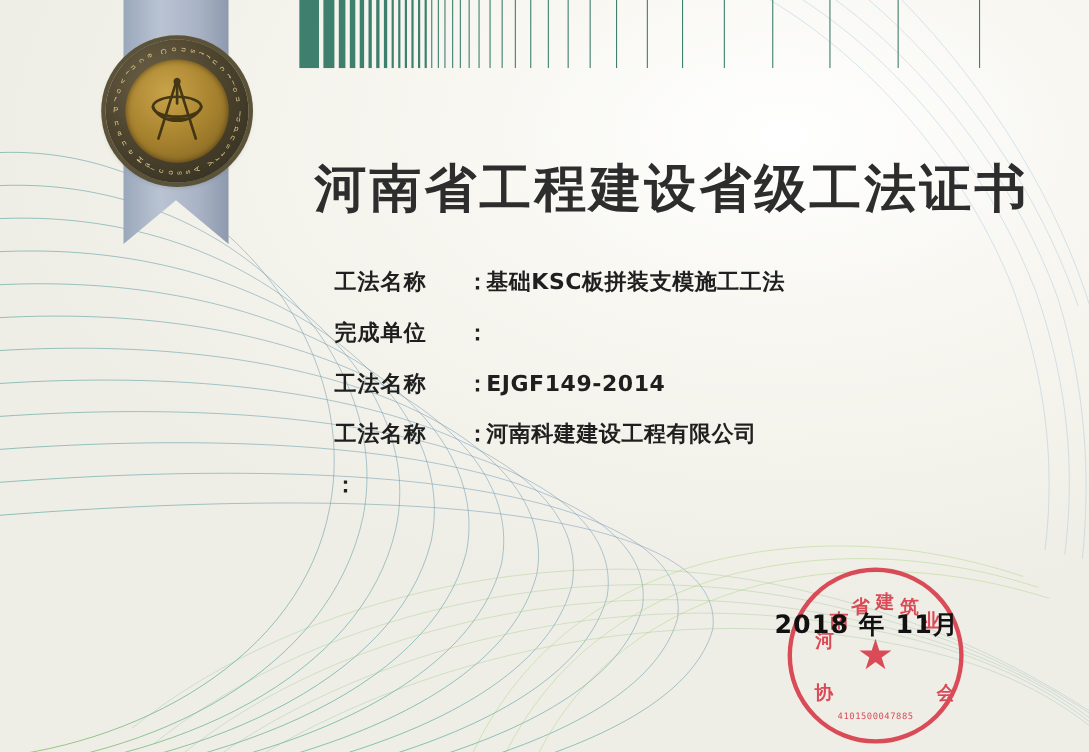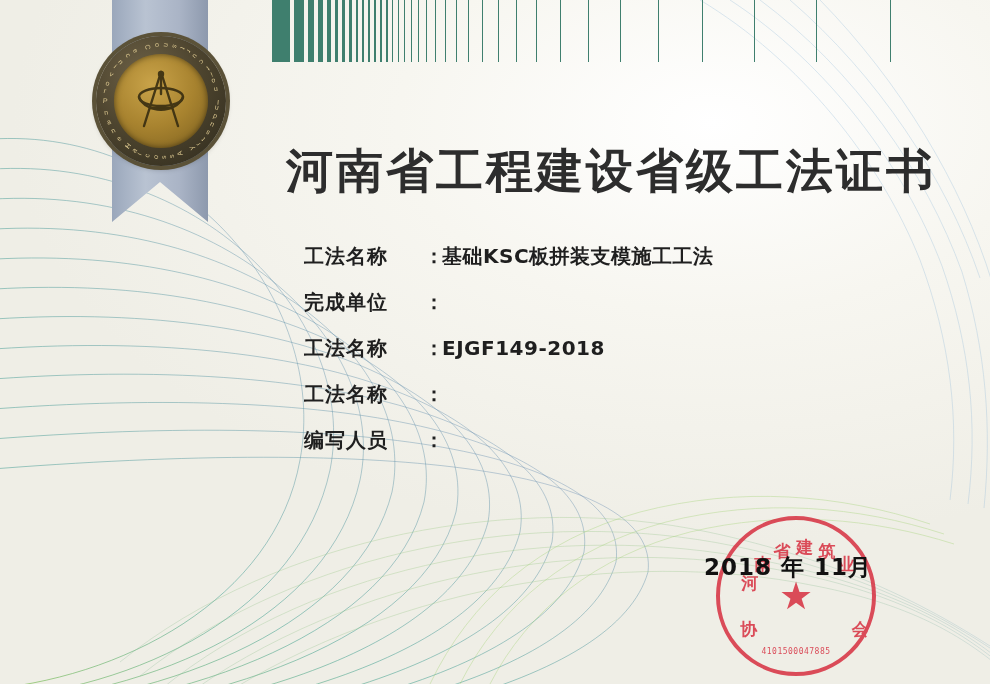--- a/index.html
+++ b/index.html
@@ -372,28 +372,28 @@
       <span class="field-colon">：</span>
       <span class="field-value">基础KSC板拼装支模施工工法</span>
     </div>
     <div class="field-row">
       <span class="field-label">完成单位</span>
       <span class="field-colon">：</span>
     </div>
     <div class="field-row">
       <span class="field-label">工法名称</span>
       <span class="field-colon">：</span>
-      <span class="field-value">EJGF149-2018</span>
+      <span class="field-value">EJGF149-2014</span>
     </div>
     <div class="field-row">
       <span class="field-label">工法名称</span>
       <span class="field-colon">：</span>
+      <span class="field-value">河南科建建设工程有限公司</span>
     </div>
     <div class="field-row">
-      <span class="field-label">编写人员</span>
       <span class="field-colon">：</span>
     </div>
   </div>
 
   <div class="redseal">
     <div class="arc">
       <span style="transform: rotate(-66deg) translate(0,-60px) rotate(66deg);">河</span>
       <span style="transform: rotate(-44deg) translate(0,-60px) rotate(44deg);">南</span>
       <span style="transform: rotate(-22deg) translate(0,-60px) rotate(22deg);">省</span>
       <span style="transform: rotate(0deg) translate(0,-60px) rotate(0deg);">建</span>

